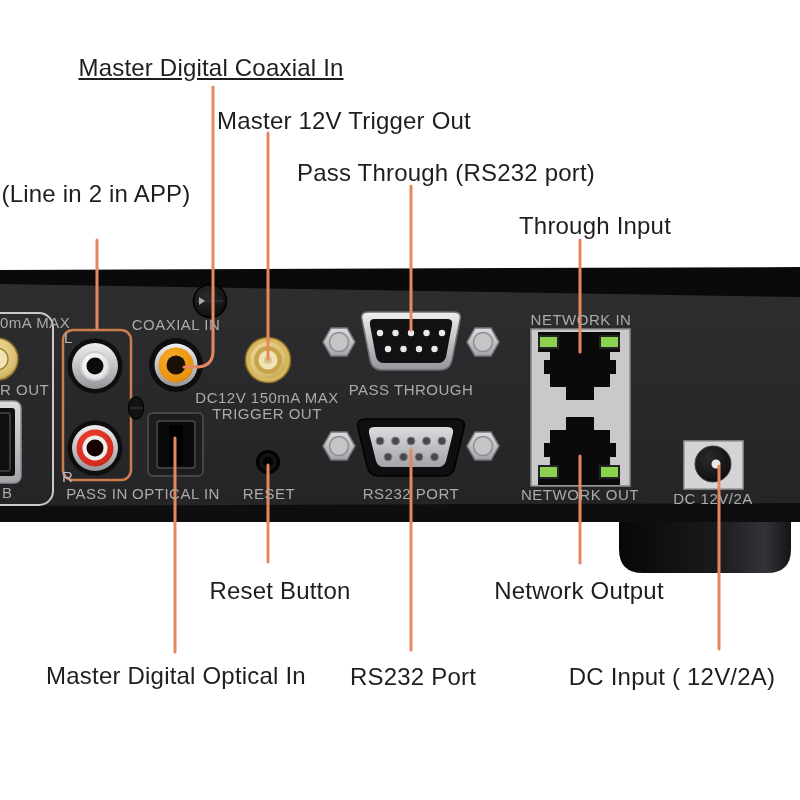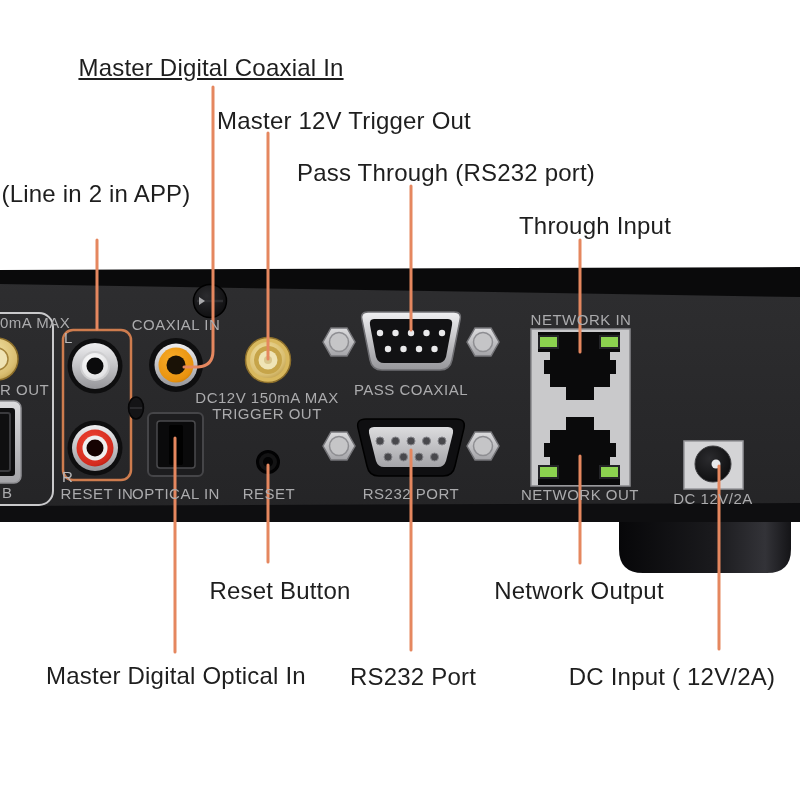--- a/index.html
+++ b/index.html
@@ -226,24 +226,24 @@
   </div>
   <div class="ann" style="left:280px;top:577px;">Reset Button</div>
   <div class="ann" style="left:579px;top:577px;">Network Output</div>
   <div class="ann" style="left:176px;top:662px;">Master Digital Optical In</div>
   <div class="ann" style="left:413px;top:663px;">RS232 Port</div>
   <div class="ann" style="left:672px;top:663px;">DC Input ( 12V/2A)</div>
 
   <div class="plabel" style="left:176px;top:319px;">COAXIAL IN</div>
   <div class="plabel" style="left:267px;top:392px;">DC12V 150mA MAX</div>
   <div class="plabel" style="left:267px;top:408px;">TRIGGER OUT</div>
-  <div class="plabel" style="left:411px;top:384px;">PASS COAXIAL</div>
+  <div class="plabel" style="left:411px;top:384px;">PASS THROUGH</div>
   <div class="plabel" style="left:411px;top:488px;">RS232 PORT</div>
   <div class="plabel" style="left:269px;top:488px;">RESET</div>
-  <div class="plabel" style="left:97px;top:488px;">RESET IN</div>
+  <div class="plabel" style="left:97px;top:488px;">PASS IN</div>
   <div class="plabel" style="left:176px;top:488px;">OPTICAL IN</div>
   <div class="plabel" style="left:581px;top:314px;">NETWORK IN</div>
   <div class="plabel" style="left:580px;top:489px;">NETWORK OUT</div>
   <div class="plabel" style="left:713px;top:493px;">DC 12V/2A</div>
   <div class="plabel left" style="left:0px;top:317px;">0mA MAX</div>
   <div class="plabel left" style="left:0px;top:384px;">R OUT</div>
   <div class="plabel left" style="left:2px;top:487px;">B</div>
   <div class="plabel left ch" style="left:64px;top:332px;">L</div>
   <div class="plabel left ch" style="left:62px;top:471px;">R</div>
 

